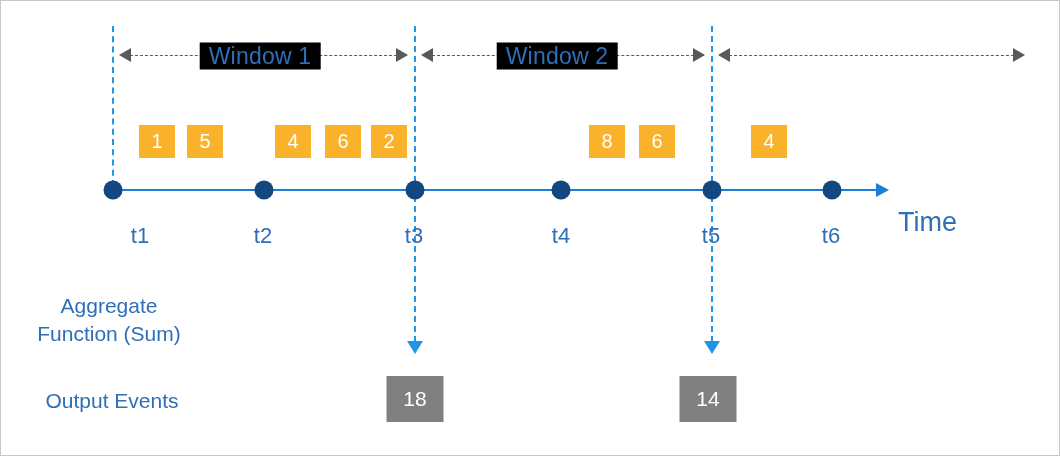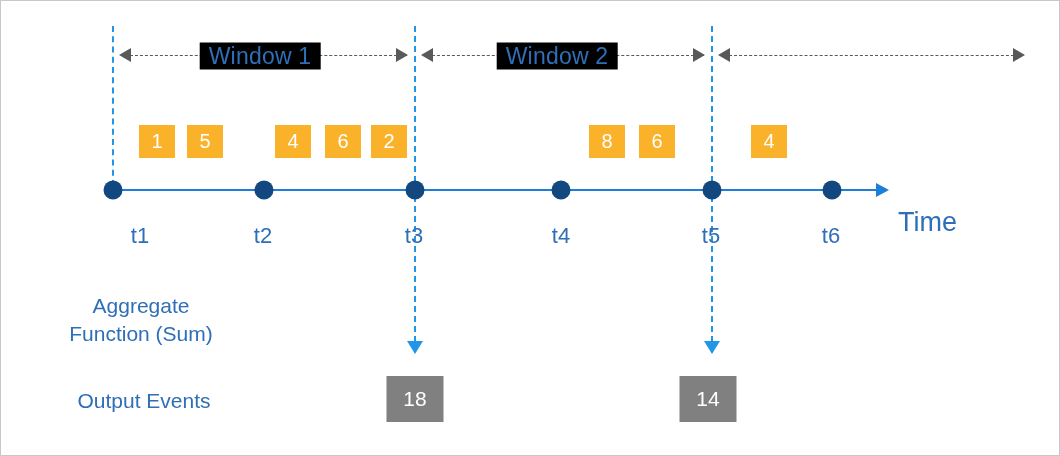--- a/index.html
+++ b/index.html
@@ -133,21 +133,20 @@
   .side-caption {
     position: absolute;
     color: #2e6fb7;
     font-size: 21px;
     font-weight: 300;
     text-align: center;
     line-height: 1.33;
     white-space: nowrap;
     transform: translateX(-50%);
     z-index: 5;
-    margin-left: 32px;
   }
 
   
   .out-box {
     position: absolute;
     width: 57px;
     height: 46px;
     background: #808080;
     color: #ffffff;
     font-size: 21px;

